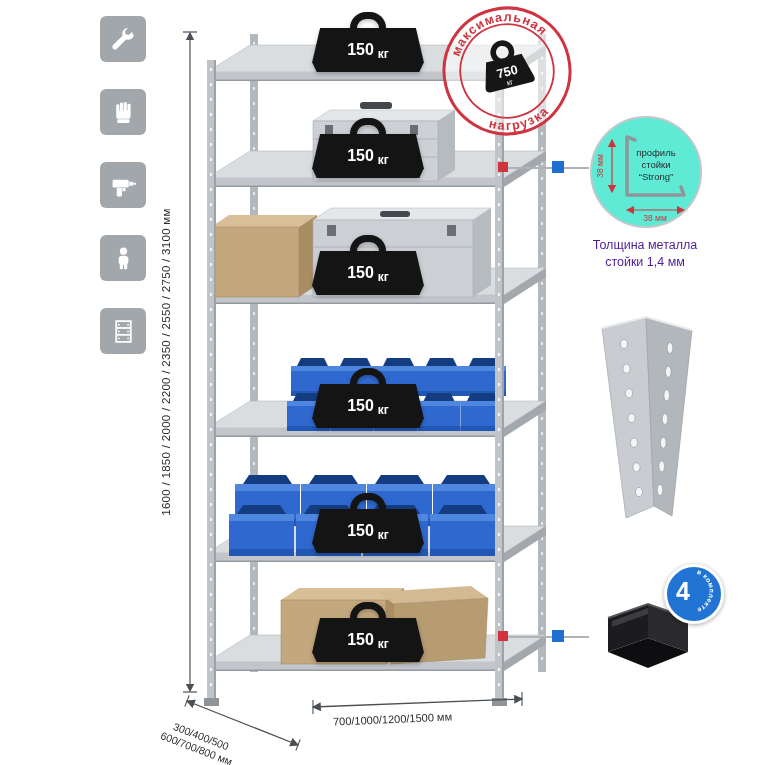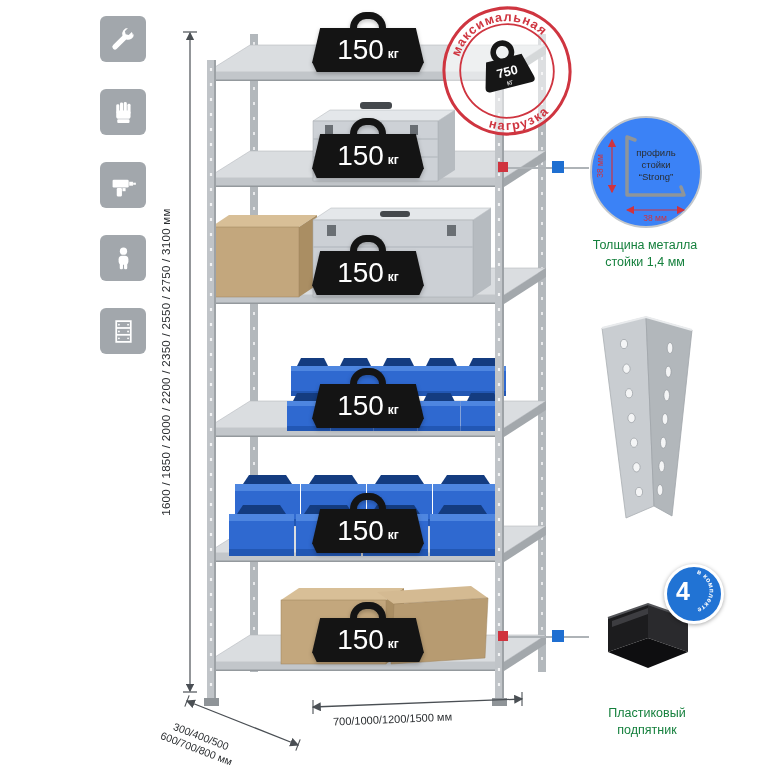--- a/index.html
+++ b/index.html
@@ -8,38 +8,38 @@
   
   .tile{position:absolute;left:100px;width:46px;height:46px;border-radius:6px;background:#a2a7ac;
         display:flex;align-items:center;justify-content:center;}
   
   .dim-label{position:absolute;font-size:11.5px;color:#2a2d30;white-space:nowrap;}
   .height-label{top:362px;left:166px;transform:translate(-50%,-50%) rotate(-90deg);letter-spacing:.3px;}
   .depth-label{left:168px;top:717px;transform:rotate(21deg);transform-origin:0 0;text-align:center;
                line-height:1.25;font-size:10.5px;}
   .width-label{left:333px;top:713px;transform:rotate(-2.5deg);font-size:11px;}
   
-  .caption{position:absolute;font-size:12.5px;color:#15803d;text-align:center;line-height:1.35;}
+  .caption{position:absolute;font-size:12.5px;color:#4c1d95;text-align:center;line-height:1.35;}
   .cap-profile{left:572px;top:237px;width:146px;}
   .cap-foot{left:577px;top:705px;width:140px;}
   
   .abs{position:absolute;}
   
   .weight{position:absolute;left:311px;width:114px;text-align:center;z-index:6;
           filter:drop-shadow(0 2px 2px rgba(0,0,0,.25));}
   .w-handle{width:36px;height:16px;border:7px solid #141414;border-bottom:none;
             border-radius:18px 18px 0 0;margin:0 auto;box-sizing:border-box;}
   .w-body{height:44px;background:#141414;display:flex;align-items:center;justify-content:center;gap:4px;
           color:#fff;clip-path:polygon(8% 0,92% 0,99% 78%,95% 100%,5% 100%,1% 78%);}
-  .w-val{font-size:28px;font-weight:normal;}
+  .w-val{font-size:16px;font-weight:bold;}
   .w-unit{font-size:12px;font-weight:bold;margin-top:7px;}
   
   .stamp{position:absolute;left:441px;top:5px;width:132px;height:132px;transform:rotate(-14deg);z-index:7;}
   
-  .profile-circle{position:absolute;left:590px;top:116px;width:108px;height:108px;background:#3b82f6;
+  .profile-circle{position:absolute;left:590px;top:116px;width:108px;height:108px;background:#5eead4;
                   border:2px solid #c3c7cb;border-radius:50%;box-sizing:content-box;}
   
   .connector{position:absolute;height:2px;background:#aeb3b7;z-index:4;}
   .sq{position:absolute;z-index:5;}
   .sq.red{width:10px;height:10px;background:#d0333e;}
   .sq.blue{width:12px;height:12px;background:#1f6fd1;}
   
   .badge4{position:absolute;left:664px;top:564px;width:54px;height:54px;border-radius:50%;
           background:#2173d4;border:3px solid #fff;box-shadow:0 1px 4px rgba(0,0,0,.35);z-index:6;}
 </style>
@@ -354,24 +354,20 @@
     <svg width="48" height="48" viewBox="0 0 48 48">
       <defs>
           <path id="badgeArc" d="M24,5.5 A18.5,18.5 0 0 1 24,42.5" fill="none"></path>
         </defs>
       <text x="16" y="33" text-anchor="middle" font-size="25" font-weight="bold" fill="#fff">4</text>
       <text font-size="6.8" font-weight="bold" fill="#fff" letter-spacing="0.5">
         <textPath href="#badgeArc" startOffset="50%" text-anchor="middle">в комплекте</textPath>
       </text>
     </svg>
   </div>
-  <div class="caption cap-foot">
-    <span>Пластиковый</span><br>
-    <span>подпятник</span>
-  </div>
 
   <svg class="abs" style="left:170px;top:688px" width="370" height="77" viewBox="0 0 370 77">
     <defs>
       <marker id="arrD" markerWidth="7" markerHeight="7" refX="6" refY="3.5" orient="auto-start-reverse">
         <path d="M0,0 L7,3.5 L0,7 z" fill="#4a4f54"></path>
       </marker>
     </defs>
     <line x1="17" y1="13" x2="128" y2="57" stroke="#4a4f54" stroke-width="1.3" marker-start="url(#arrD)" marker-end="url(#arrD)"></line>
     <line x1="19.2" y1="7.4" x2="14.8" y2="18.6" stroke="#4a4f54" stroke-width="1.1"></line>
     <line x1="130.2" y1="51.4" x2="125.8" y2="62.6" stroke="#4a4f54" stroke-width="1.1"></line>

